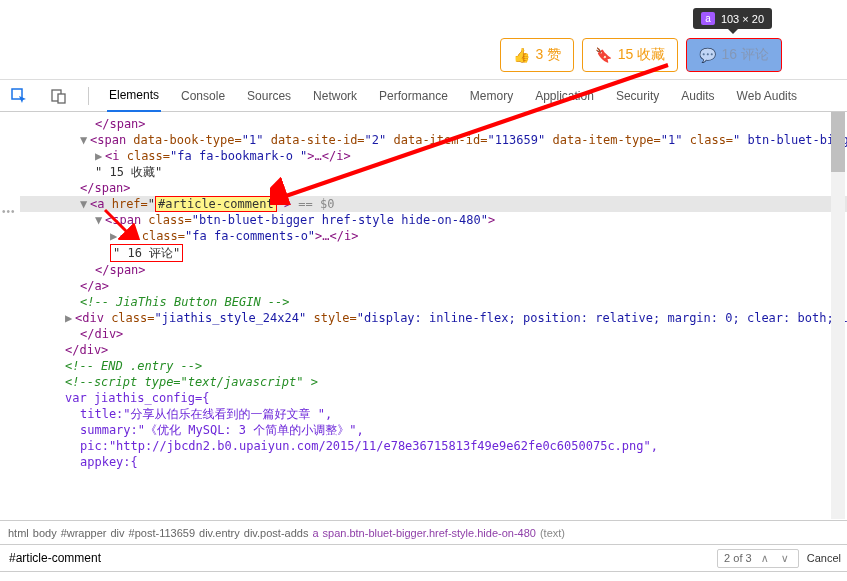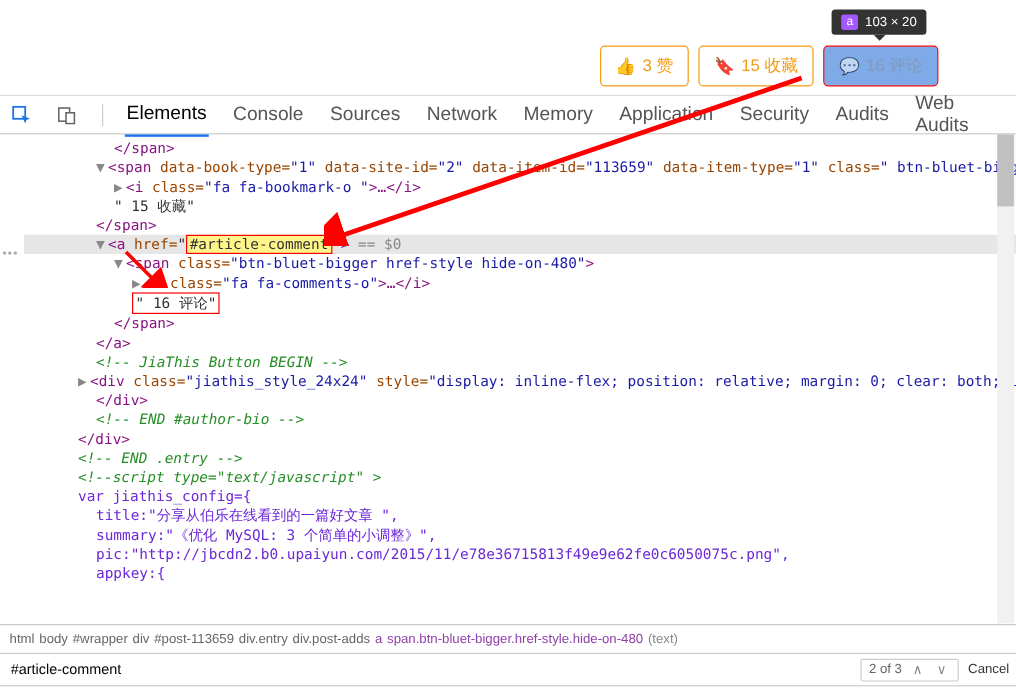--- a/index.html
+++ b/index.html
@@ -13,21 +13,21 @@
 .pill-comment { color:#999; border-color:#f00; background:#8fb8e8; position:relative; }
 .pill-comment.sel::before { content:''; position:absolute; inset:0; background:rgba(100,150,230,0.4); border-radius:3px; }
 
 .dim-tooltip { position:absolute; right:75px; top:8px; background:#333; color:#fff; padding:4px 8px; border-radius:3px; font-size:11px; display:flex; align-items:center; gap:6px; }
 .dim-tooltip::after { content:''; position:absolute; bottom:-5px; left:50%; transform:translateX(-50%); border:5px solid transparent; border-top-color:#333; border-bottom:none; }
 .dim-tag { background:#a259ff; color:#fff; padding:1px 4px; border-radius:2px; font-size:10px; }
 
 .devtools-tabs { height:32px; border-bottom:1px solid #ccc; display:flex; align-items:center; padding:0 8px; gap:18px; position:relative; }
 .dt-iconbtn { width:22px; height:22px; display:flex; align-items:center; justify-content:center; color:#1a73e8; }
 .dt-iconbtn.gray { color:#666; }
-.dt-tab { color:#555; padding:8px 2px; cursor:pointer; font-size:16px; }
+.dt-tab { color:#555; padding:8px 2px; cursor:pointer; font-size:12px; }
 .dt-tab.active { color:#000; border-bottom:2px solid #1a73e8; }
 
 .code-pane { height:408px; overflow:auto; font-family:Menlo,Consolas,monospace; font-size:12px; line-height:16px; padding:4px 0 4px 20px; position:relative; color:#333; white-space:nowrap; }
 .code-line { padding:0 0 0 6px; }
 .tri { color:#888; display:inline-block; width:10px; }
 .tag-name { color:#881280; }
 .attr-name { color:#994500; }
 .attr-val { color:#1a1aa6; }
 .string-g { color:#6d28d9; }
 .comment { color:#268e26; font-style:italic; }
@@ -92,20 +92,21 @@
     <svg width="16" height="16" viewBox="0 0 16 16">
         <rect x="1" y="2" width="9" height="11" fill="none" stroke="#666" stroke-width="1.3"></rect>
         <rect x="7" y="6" width="7" height="9" fill="#fff" stroke="#666" stroke-width="1.3"></rect>
       </svg>
   </span>
   <span style="width:1px;height:18px;background:#ccc;"></span>
   <span class="dt-tab active">Elements</span>
   <span class="dt-tab">Console</span>
   <span class="dt-tab">Sources</span>
   <span class="dt-tab">Network</span>
+  <span class="dt-tab">Performance</span>
   <span class="dt-tab">Memory</span>
   <span class="dt-tab">Application</span>
   <span class="dt-tab">Security</span>
   <span class="dt-tab">Audits</span>
   <span class="dt-tab">Web Audits</span>
 </div>
 
 <div class="code-pane">
 <div class="code-line ind3"><span class="tag-name">&lt;/span&gt;</span></div>
 <div class="code-line ind2"><span class="tri">▼</span><span class="tag-name">&lt;span</span> <span class="attr-name">data-book-type=</span><span class="attr-val">"1"</span> <span class="attr-name">data-site-id=</span><span class="attr-val">"2"</span> <span class="attr-name">data-item-id=</span><span class="attr-val">"113659"</span> <span class="attr-name">data-item-type=</span><span class="attr-val">"1"</span> <span class="attr-name">class=</span><span class="attr-val">" btn-bluet-bigger href-style bookmark-btn  register-user-only "</span></div>
@@ -114,21 +115,20 @@
 <div class="code-line ind2"><span class="tag-name">&lt;/span&gt;</span></div>
 <div class="code-line ind2 highlighted-row"><span class="tri">▼</span><span class="tag-name">&lt;a </span><span class="attr-name">href=</span><span class="quote">"</span><span class="highlight-attr">#article-comment</span><span class="quote">"</span><span class="tag-name">&gt;</span><span class="mono-grey"> == $0</span></div>
 <div class="code-line ind3"><span class="tri">▼</span><span class="tag-name">&lt;span </span><span class="attr-name">class=</span><span class="attr-val">"btn-bluet-bigger href-style hide-on-480"</span><span class="tag-name">&gt;</span></div>
 <div class="code-line ind4"><span class="tri">▶</span><span class="tag-name">&lt;i </span><span class="attr-name">class=</span><span class="attr-val">"fa fa-comments-o"</span><span class="tag-name">&gt;…&lt;/i&gt;</span></div>
 <div class="code-line ind4"><span class="highlight-box"><span class="text-node">" 16 评论"</span></span></div>
 <div class="code-line ind3"><span class="tag-name">&lt;/span&gt;</span></div>
 <div class="code-line ind2"><span class="tag-name">&lt;/a&gt;</span></div>
 <div class="code-line ind2"><span class="comment">&lt;!-- JiaThis Button BEGIN --&gt;</span></div>
 <div class="code-line ind1"><span class="tri">▶</span><span class="tag-name">&lt;div </span><span class="attr-name">class=</span><span class="attr-val">"jiathis_style_24x24"</span> <span class="attr-name">style=</span><span class="attr-val">"display: inline-flex; position: relative; margin: 0; clear: both;float: right;"</span></div>
 <div class="code-line ind2"><span class="tag-name">&lt;/div&gt;</span></div>
-<div class="code-line ind2"><span class="comment">&lt;!-- END #author-bio --&gt;</span></div>
 <div class="code-line ind1"><span class="tag-name">&lt;/div&gt;</span></div>
 <div class="code-line ind1"><span class="comment">&lt;!-- END .entry --&gt;</span></div>
 <div class="code-line ind1"><span class="comment">&lt;!--script type="text/javascript" &gt;</span></div>
 <div class="code-line ind1"><span class="string-g">var jiathis_config={</span></div>
 <div class="code-line ind2"><span class="string-g">title:"分享从伯乐在线看到的一篇好文章 ",</span></div>
 <div class="code-line ind2"><span class="string-g">summary:"《优化 MySQL:  3 个简单的小调整》",</span></div>
 <div class="code-line ind2"><span class="string-g">pic:"http://jbcdn2.b0.upaiyun.com/2015/11/e78e36715813f49e9e62fe0c6050075c.png",</span></div>
 <div class="code-line ind2"><span class="string-g">appkey:{</span></div>
 </div>
 

